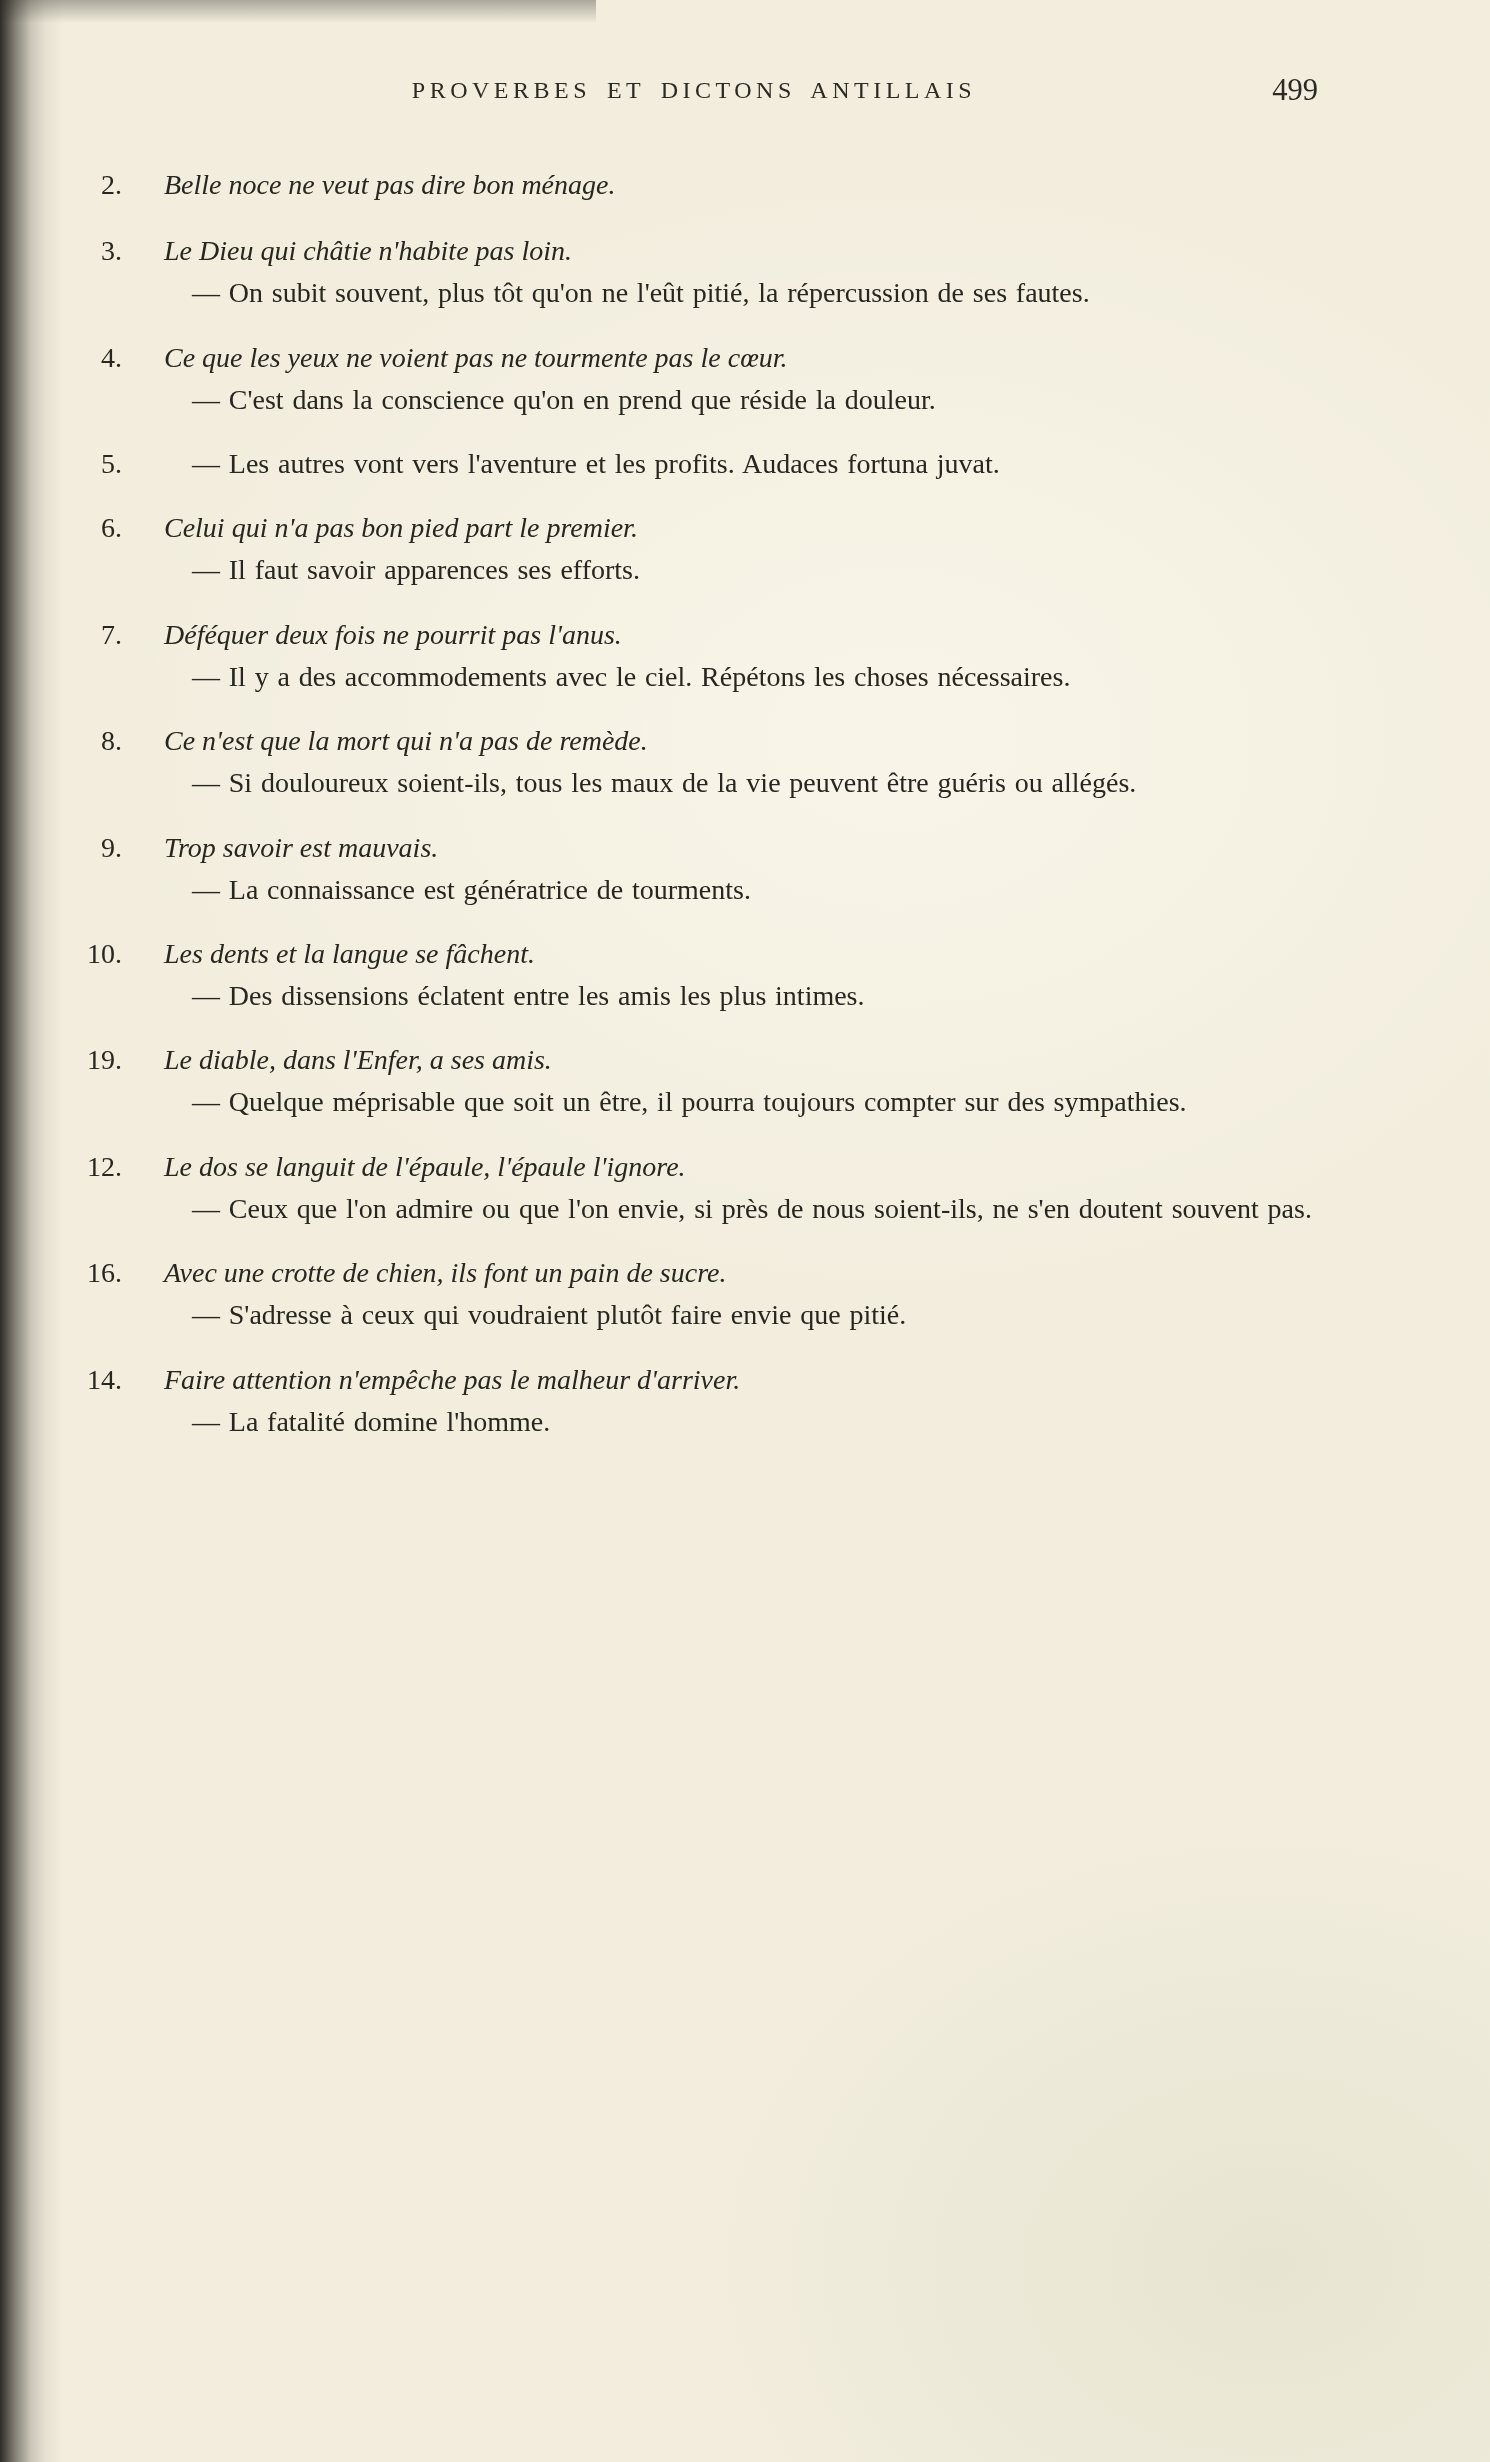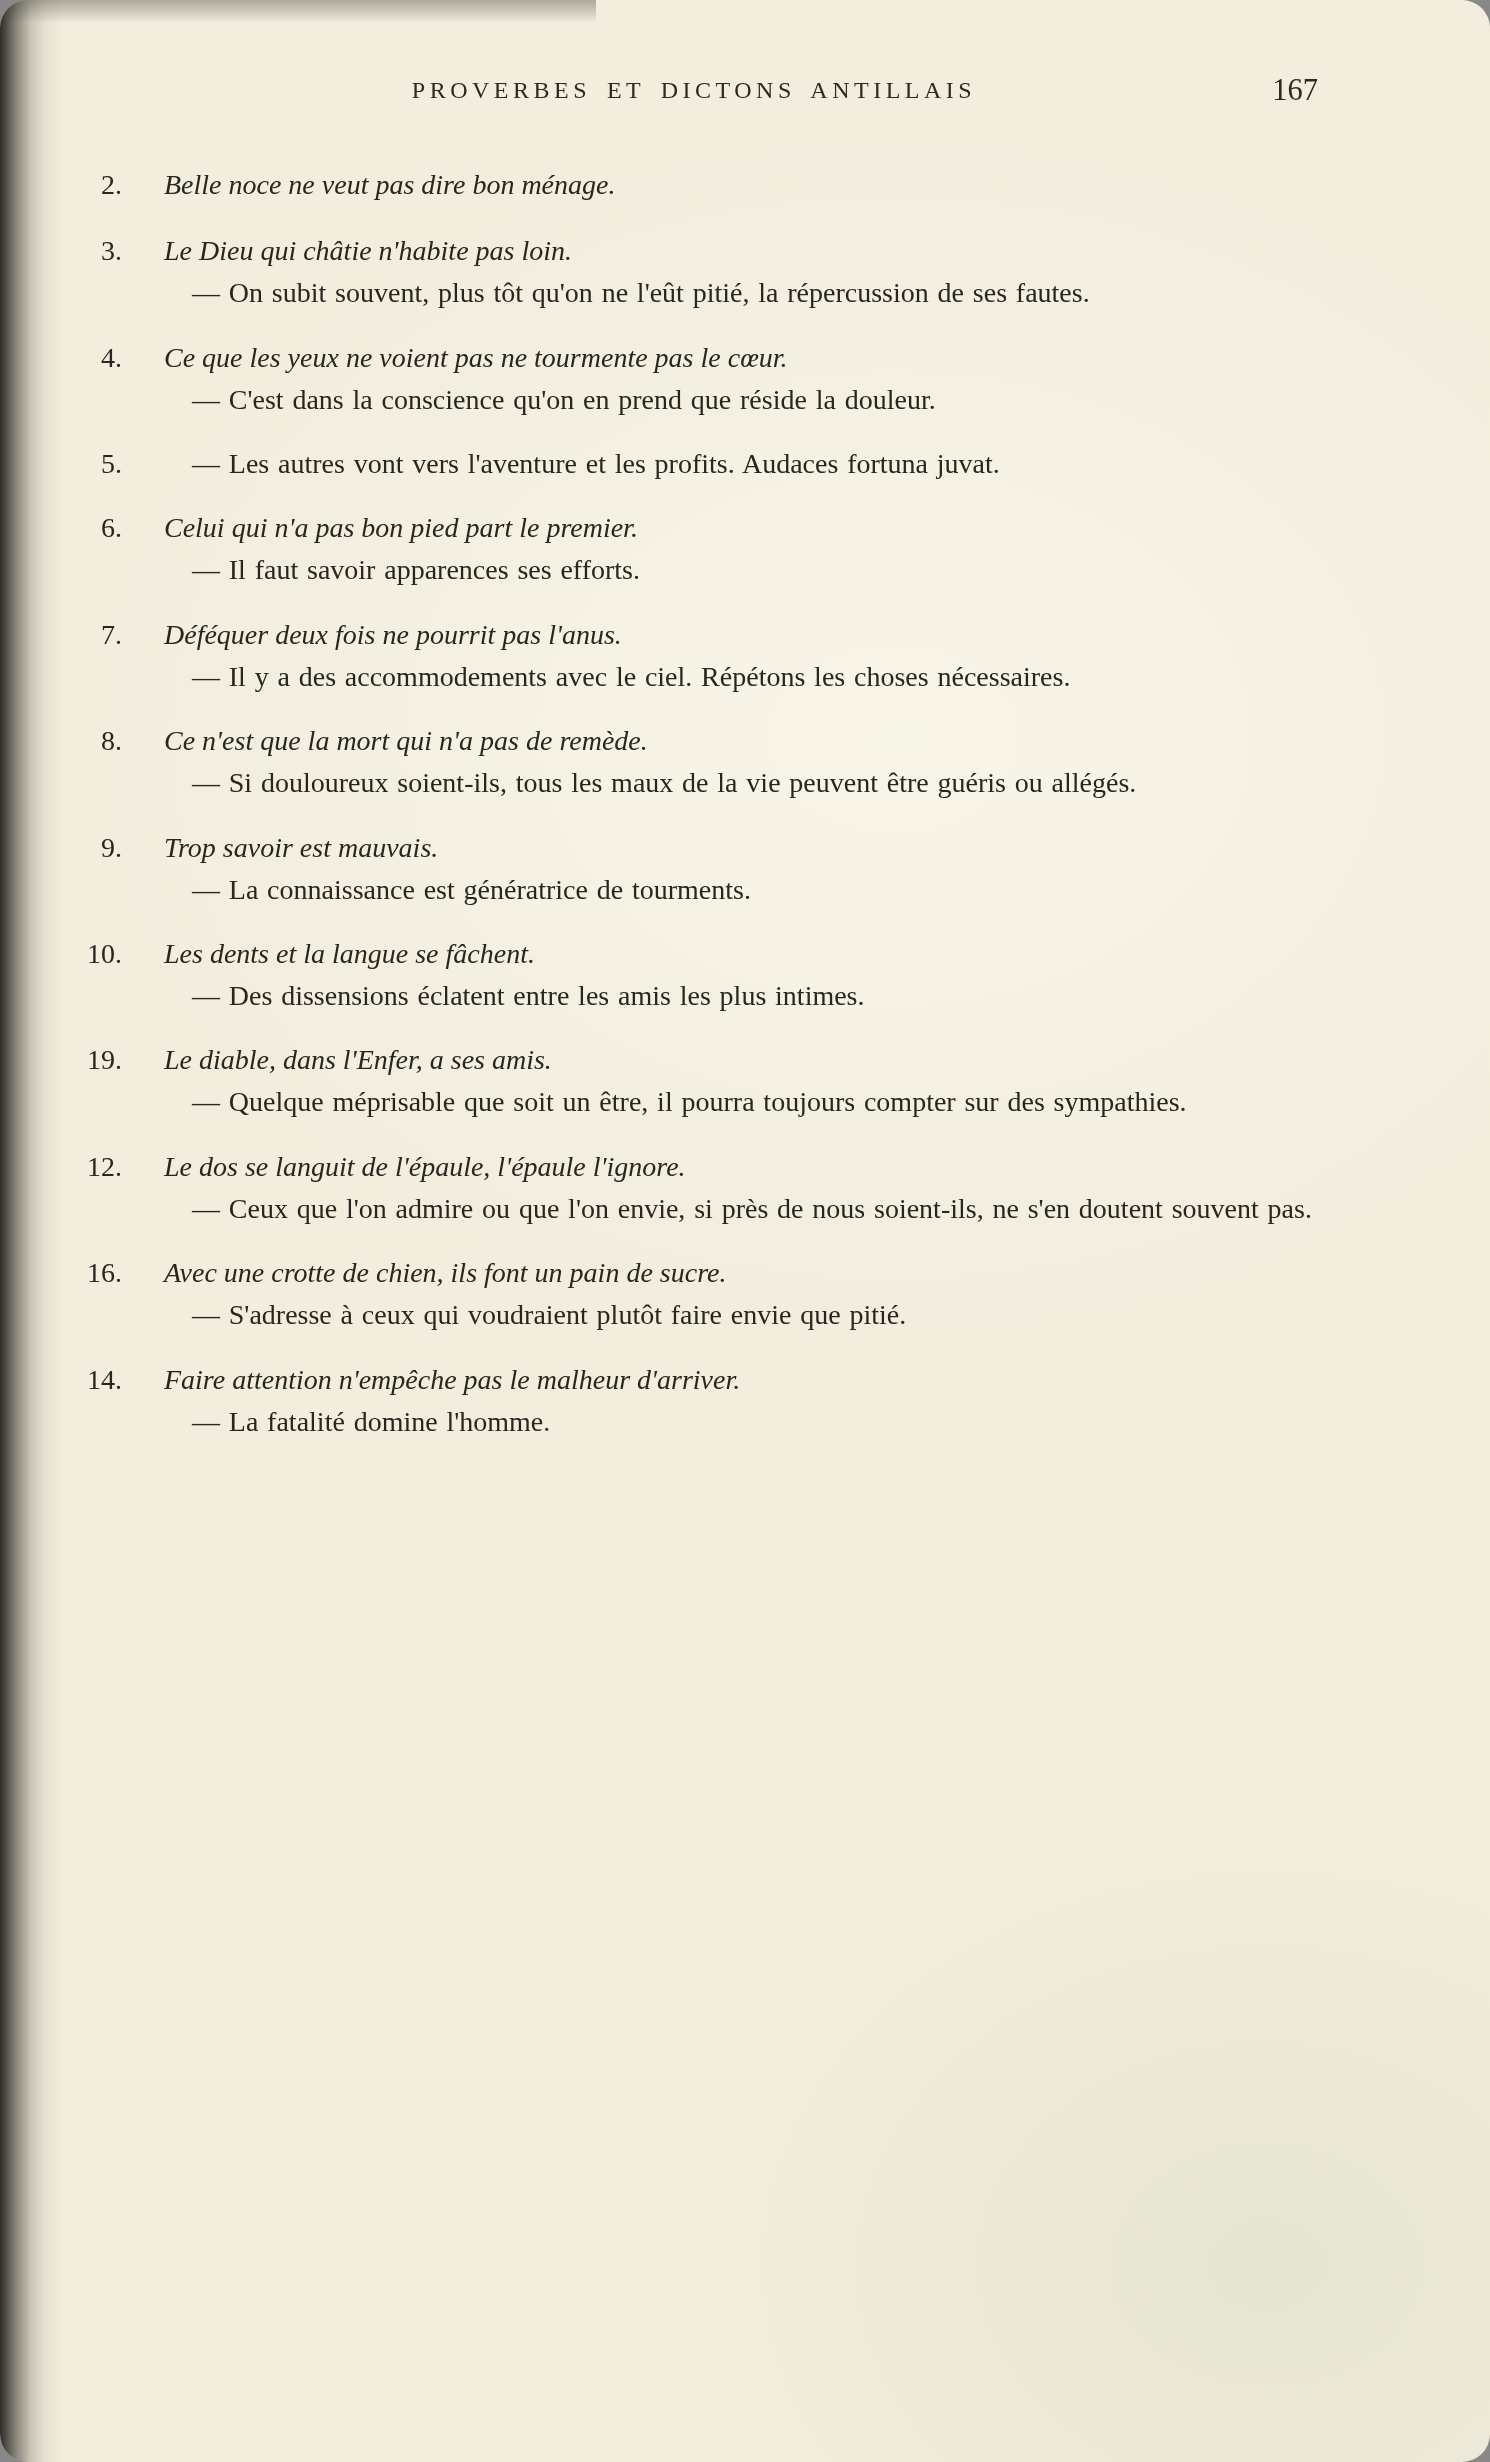--- a/index.html
+++ b/index.html
@@ -12,21 +12,20 @@
     width: 1490px;
     height: 2462px;
     margin: 0 auto;
     background:
       radial-gradient(ellipse 807px 628px at 85% 92%, rgba(210,214,190,0.35), rgba(210,214,190,0) 70%),
       radial-gradient(ellipse 1076px 807px at 60% 30%, rgba(255,253,244,0.5), rgba(255,253,244,0) 75%),
       #f2eddd;
     overflow: hidden;
     font-family: "Liberation Serif", "DejaVu Serif", serif;
     color: #272620;
-    border-radius: 28px;
   }
   
   .binding-edge {
     position: absolute;
     left: 0; top: 0; bottom: 0;
     width: 63px;
     background: linear-gradient(to right,
       rgba(30,28,24,0.92) 0px,
       rgba(50,46,40,0.55) 16px,
       rgba(80,76,66,0.25) 30.5px,
@@ -105,21 +104,21 @@
 </head>
 <body>
 
 <div class="page">
   <div class="binding-edge"></div>
   <div class="top-edge"></div>
 
   <div class="content">
     <div class="page-header">
       <div class="header-title">PROVERBES ET DICTONS ANTILLAIS</div>
-      <div class="header-page-number">167</div>
+      <div class="header-page-number">499</div>
     </div>
 
     <div class="entries">
   <div class="entry">
     <div class="entry-number">2.</div>
     <div class="entry-body">
       <div class="entry-proverb">Belle noce ne veut pas dire bon ménage.</div>
     </div>
   </div>
 

